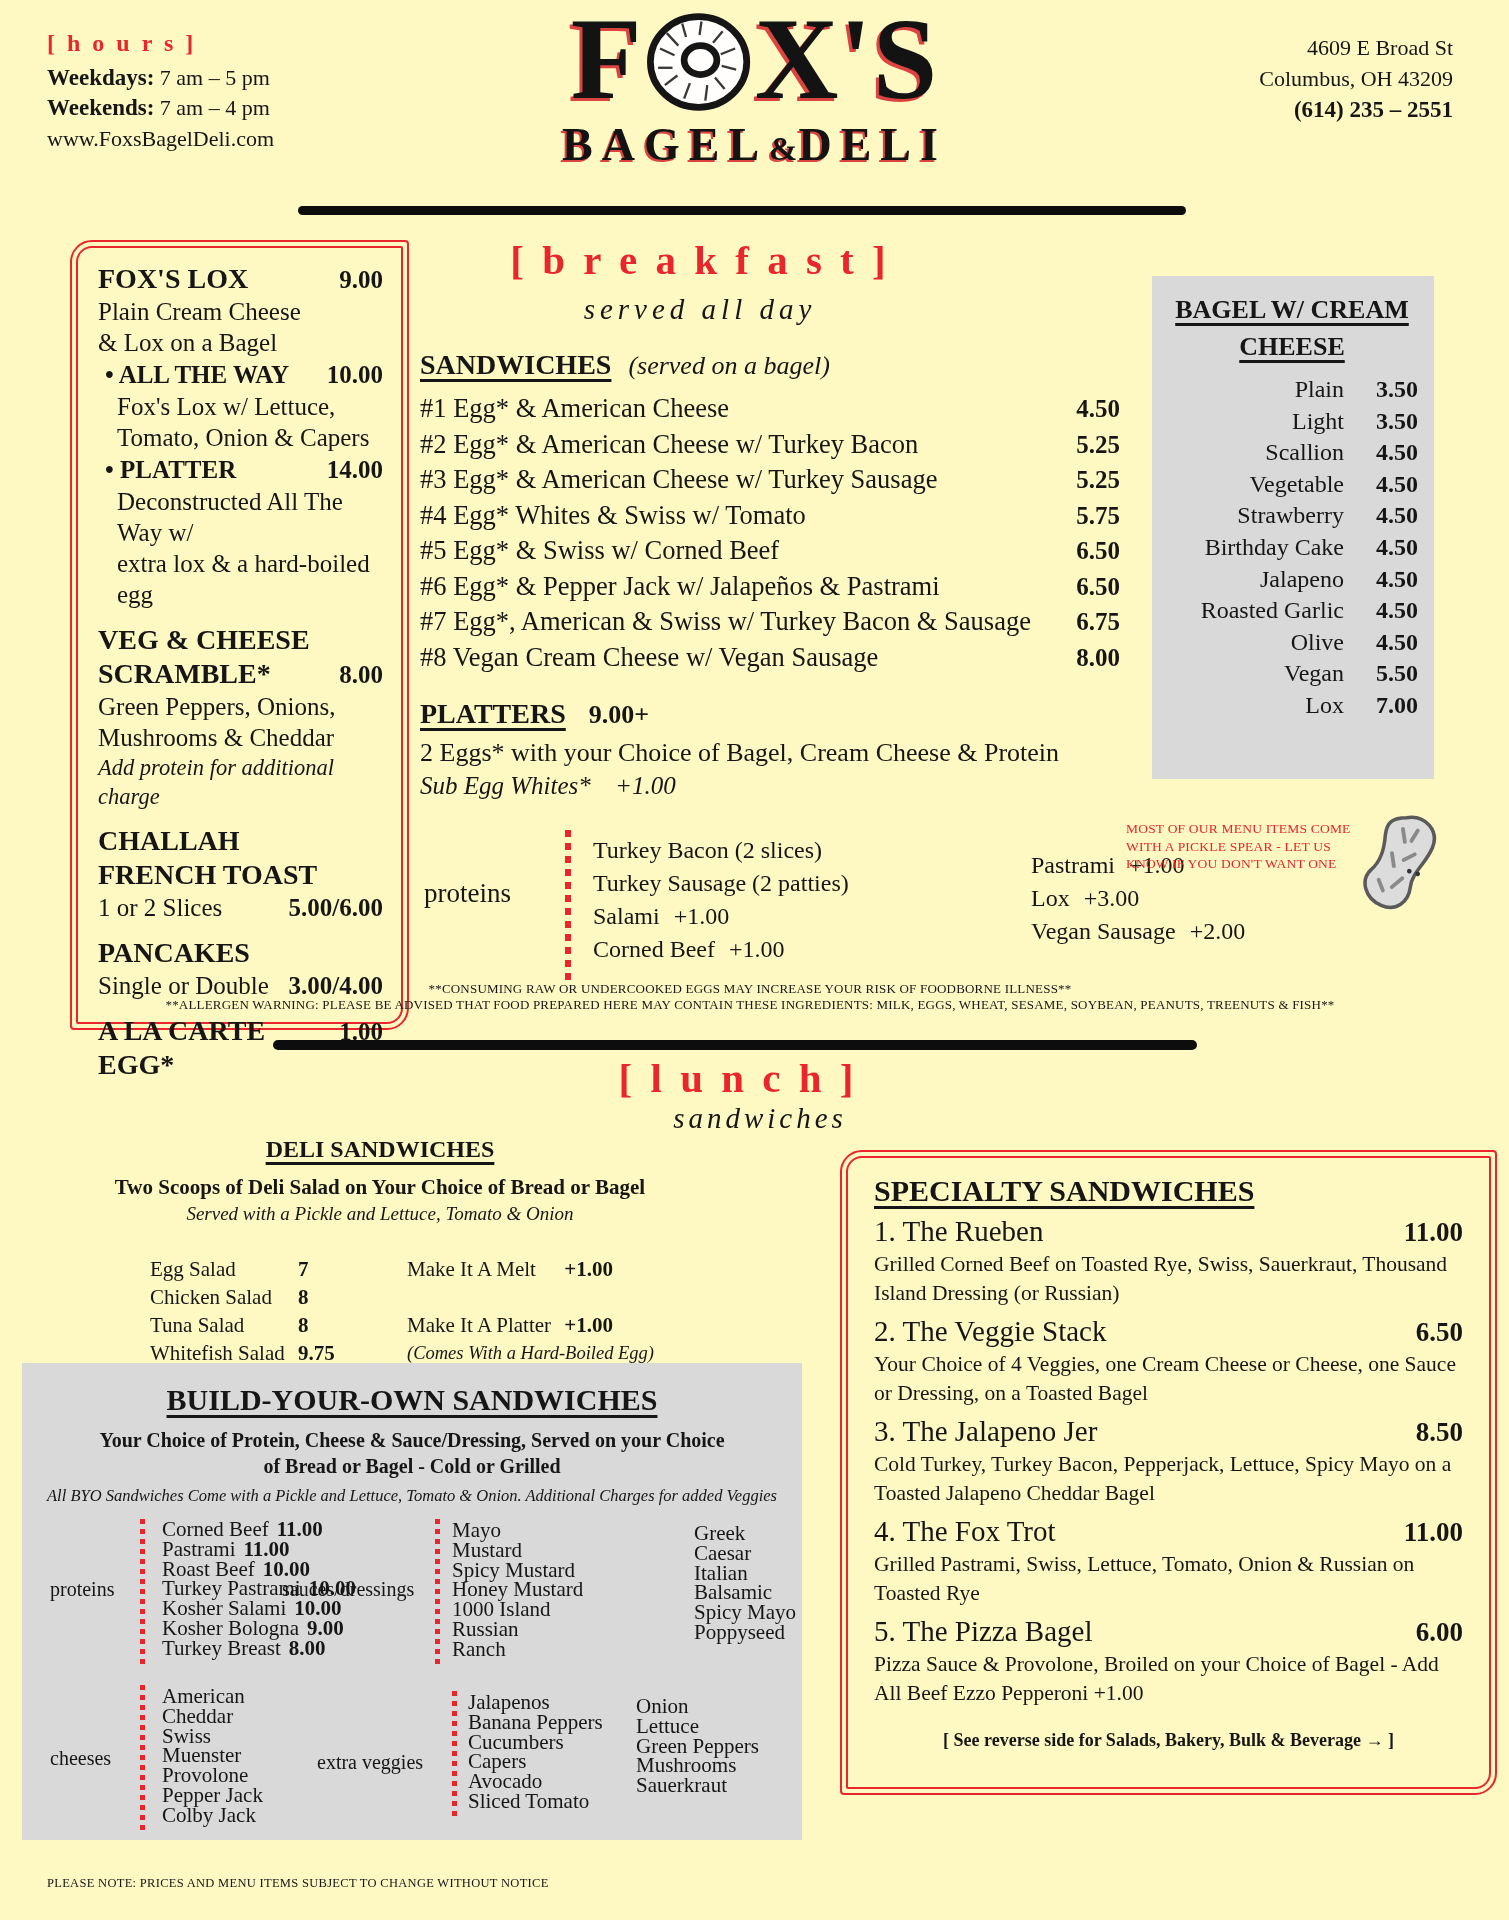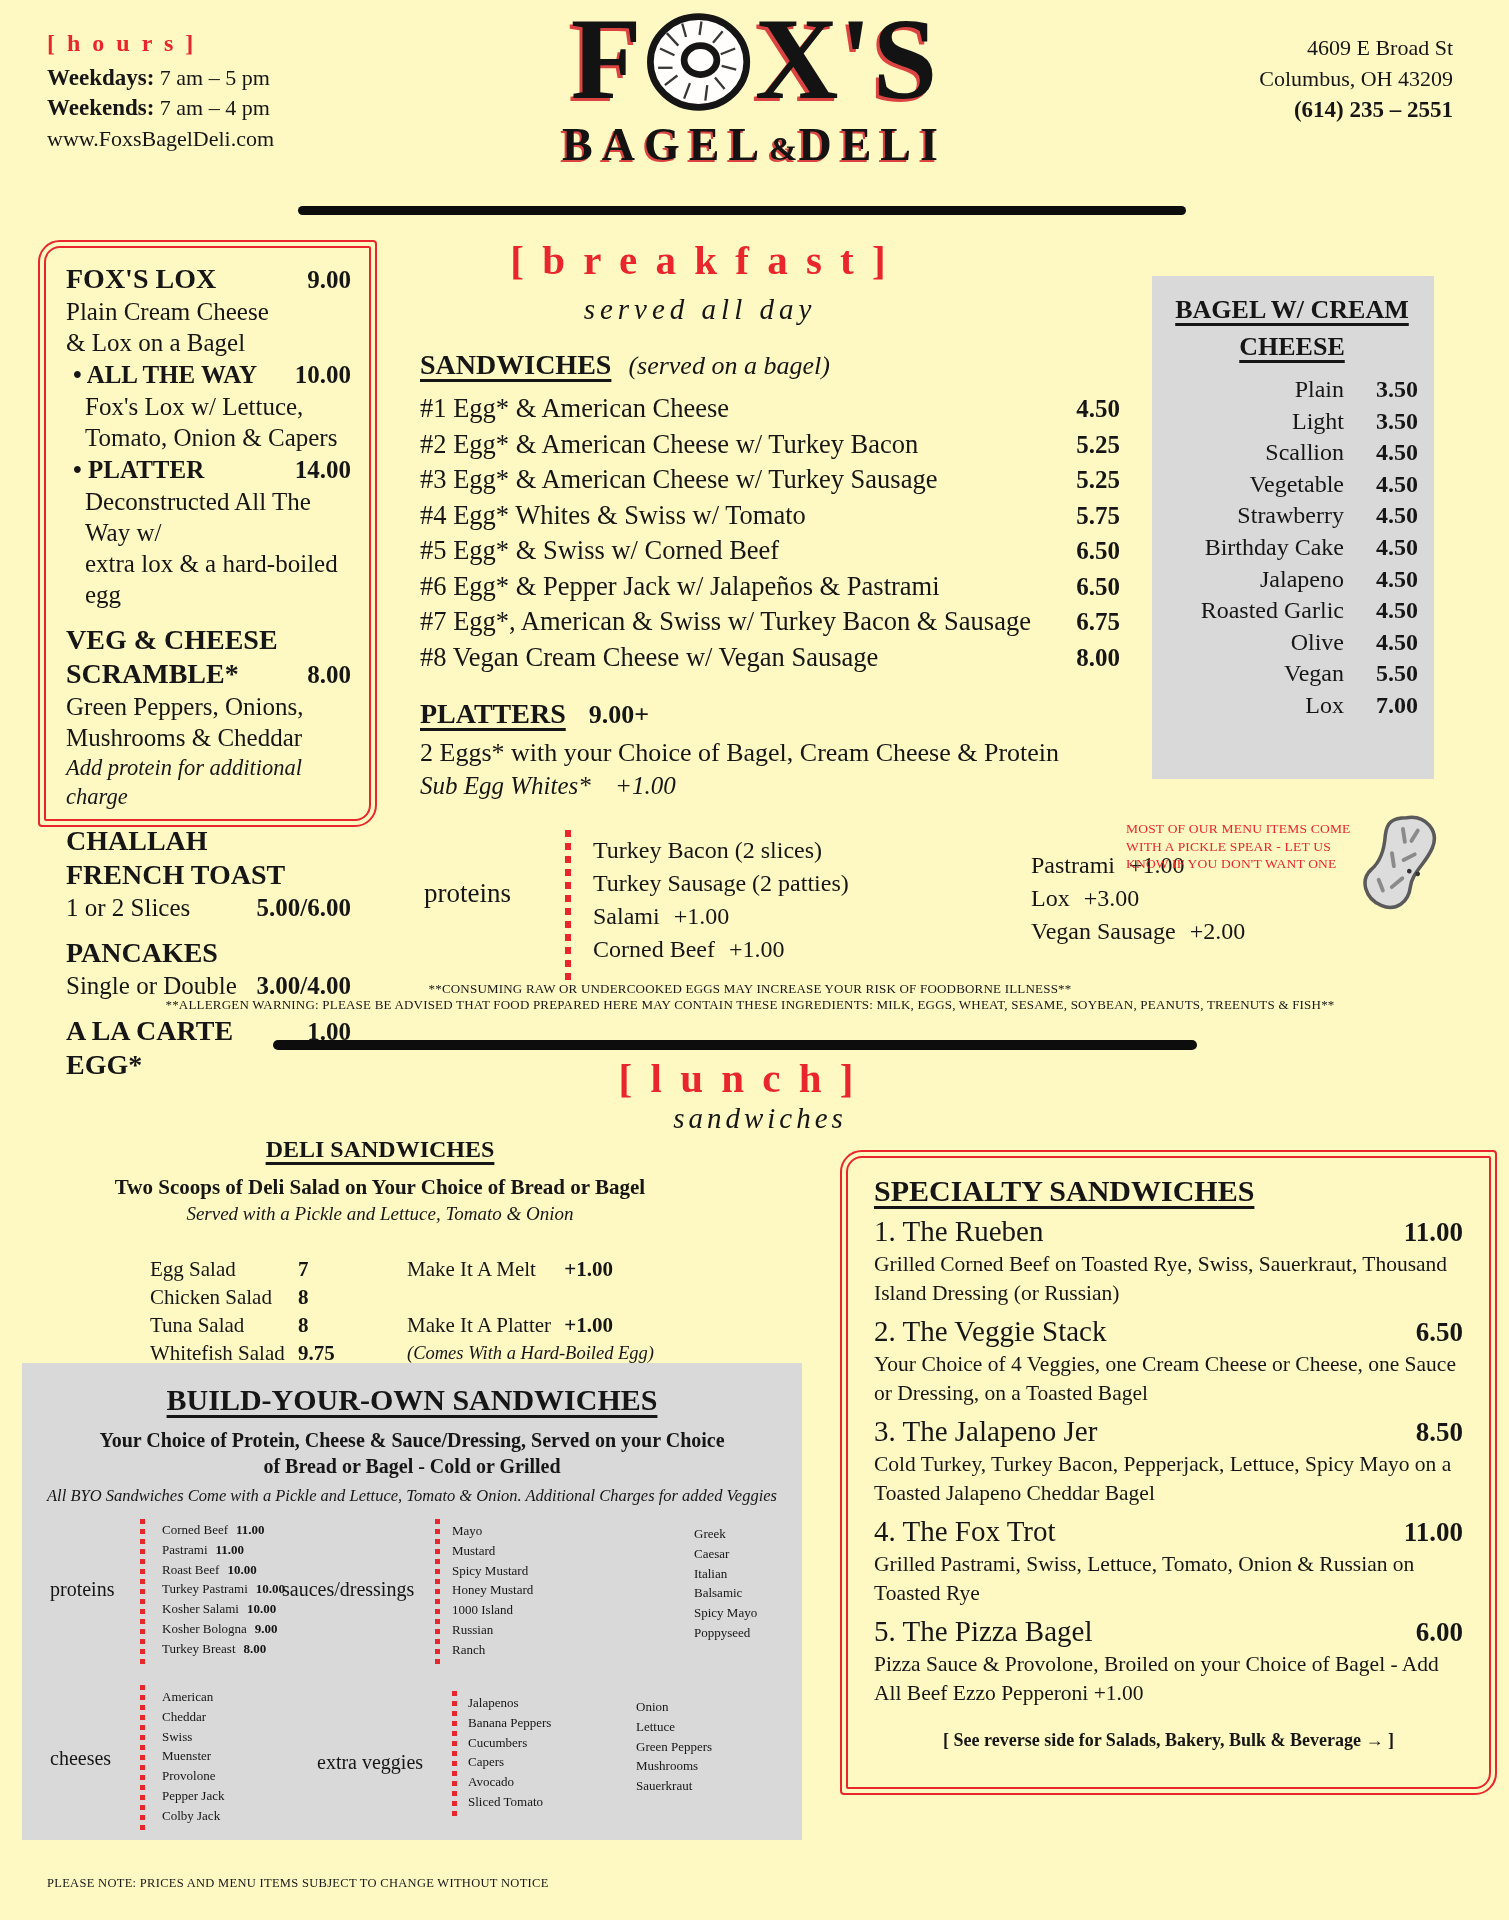--- a/index.html
+++ b/index.html
@@ -29,21 +29,21 @@
 
   .rule { position:absolute; background:#0d0d0d; border-radius:6px; }
   .rule-1 { left:298px; top:206px; width:888px; height:9px; }
   .rule-2 { left:273px; top:1040px; width:924px; height:10px; }
 
   
   .red-box { position:absolute; border:2px solid var(--red); border-radius:22px 4px 22px 4px; padding:4px; background:transparent; }
   .red-box-inner { width:100%; height:100%; border:2px solid var(--red); border-radius:16px 2px 16px 2px; }
 
   
-  .lox-box { left:38px; top:240px; width:339px; height:587px; }
+  .lox-box { left:70px; top:240px; width:339px; height:790px; }
   .lox-box .red-box-inner { padding:14px 18px 10px 20px; }
   .bx-row { display:flex; justify-content:space-between; align-items:baseline; }
   .bx-title { font-weight:bold; font-size:28px; line-height:34px; }
   .bx-price { font-weight:bold; font-size:25px; }
   .bx-desc { font-size:25px; line-height:31px; }
   .bx-bullet { padding-left:7px; }
   .bx-bullet .bullet-name { font-weight:bold; font-size:25px; line-height:33px; }
   .bx-bullet .bullet-name::before { content:"•  "; font-weight:bold; }
   .bx-indent { padding-left:19px; }
   .bx-italic { font-style:italic; font-size:22.5px; line-height:29px; }
@@ -112,21 +112,21 @@
   .ad-spacer { height:28px; }
   .ad-note { font-style:italic; font-size:18.5px; white-space:nowrap; }
 
   
   .byo-box { position:absolute; left:22px; top:1363px; width:780px; height:477px; background:var(--gray); padding-top:20px; }
   .byo-heading { text-align:center; font-weight:bold; font-size:30px; text-decoration:underline; text-decoration-thickness:3px; text-underline-offset:5px; }
   .byo-sub { text-align:center; font-weight:bold; font-size:20px; line-height:26px; margin-top:10px; }
   .byo-italic { text-align:center; font-style:italic; font-size:16.5px; margin-top:7px; }
   .byo-label { position:absolute; font-size:20px; }
   .byo-dash { position:absolute; width:5px; background-image:repeating-linear-gradient(to bottom, var(--red) 0 5px, transparent 5px 10px); }
-  .byo-list { position:absolute; font-size:13px; line-height:19.8px; white-space:nowrap; }
+  .byo-list { position:absolute; font-size:21px; line-height:19.8px; white-space:nowrap; }
   .byo-price { font-weight:bold; margin-left:8px; }
 
   
   .spec-box { left:840px; top:1150px; width:657px; height:645px; }
   .spec-box .red-box-inner { padding:16px 26px 10px 26px; }
   .sp-heading { font-weight:bold; font-size:30px; text-decoration:underline; text-decoration-thickness:3px; text-underline-offset:5px; }
   .sp-item { margin-top:5px; }
   .sp-head { display:flex; justify-content:space-between; align-items:baseline; }
   .sp-name { font-size:29px; line-height:37px; }
   .sp-price { font-weight:bold; font-size:27px; }

